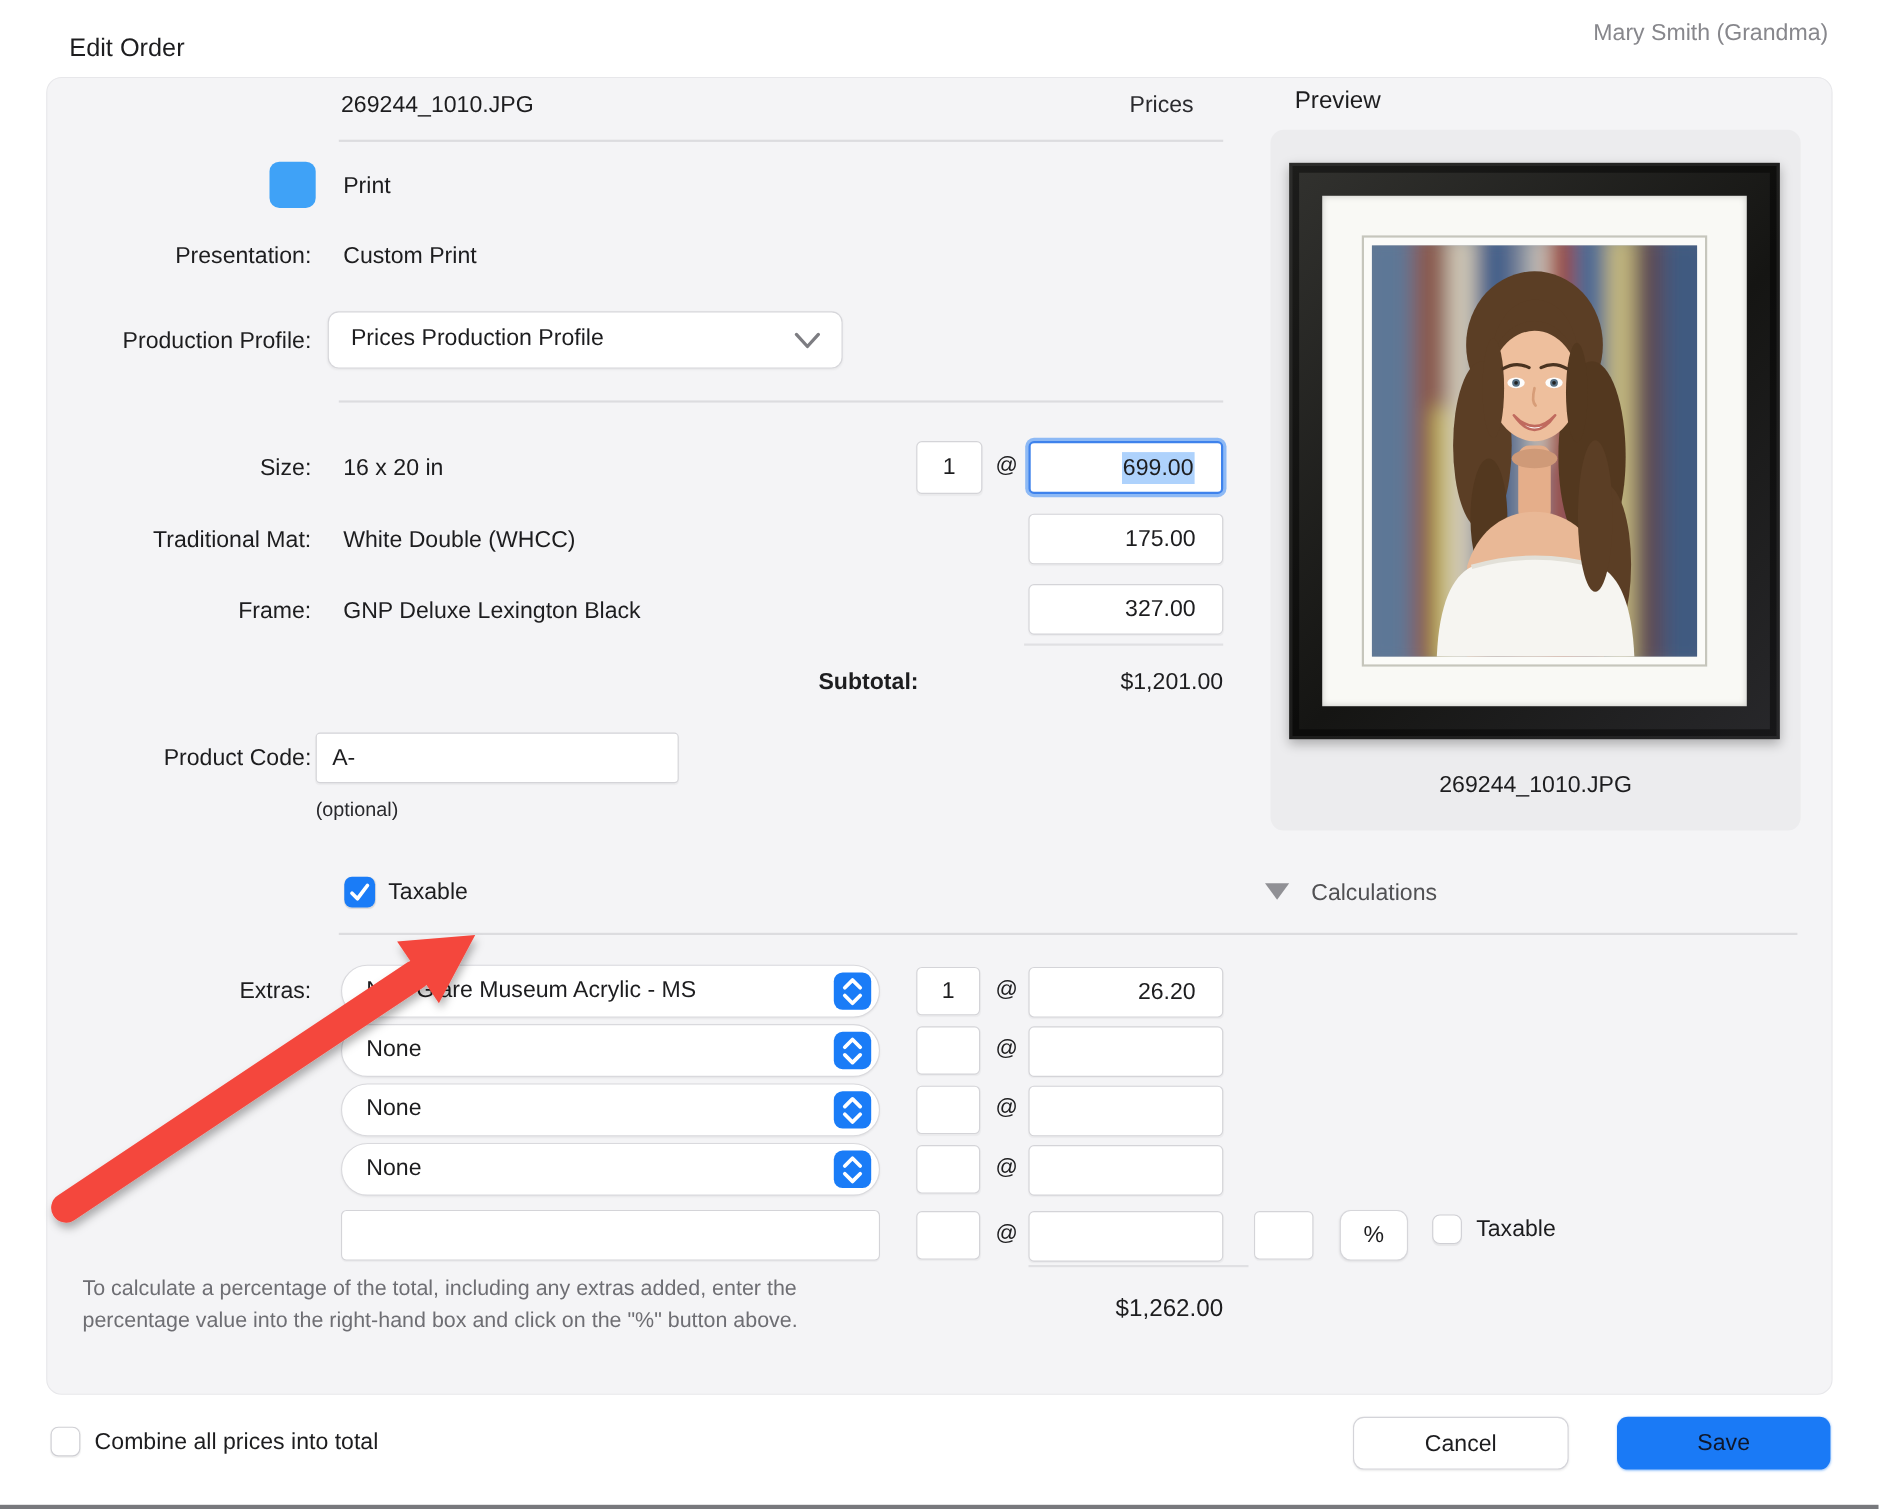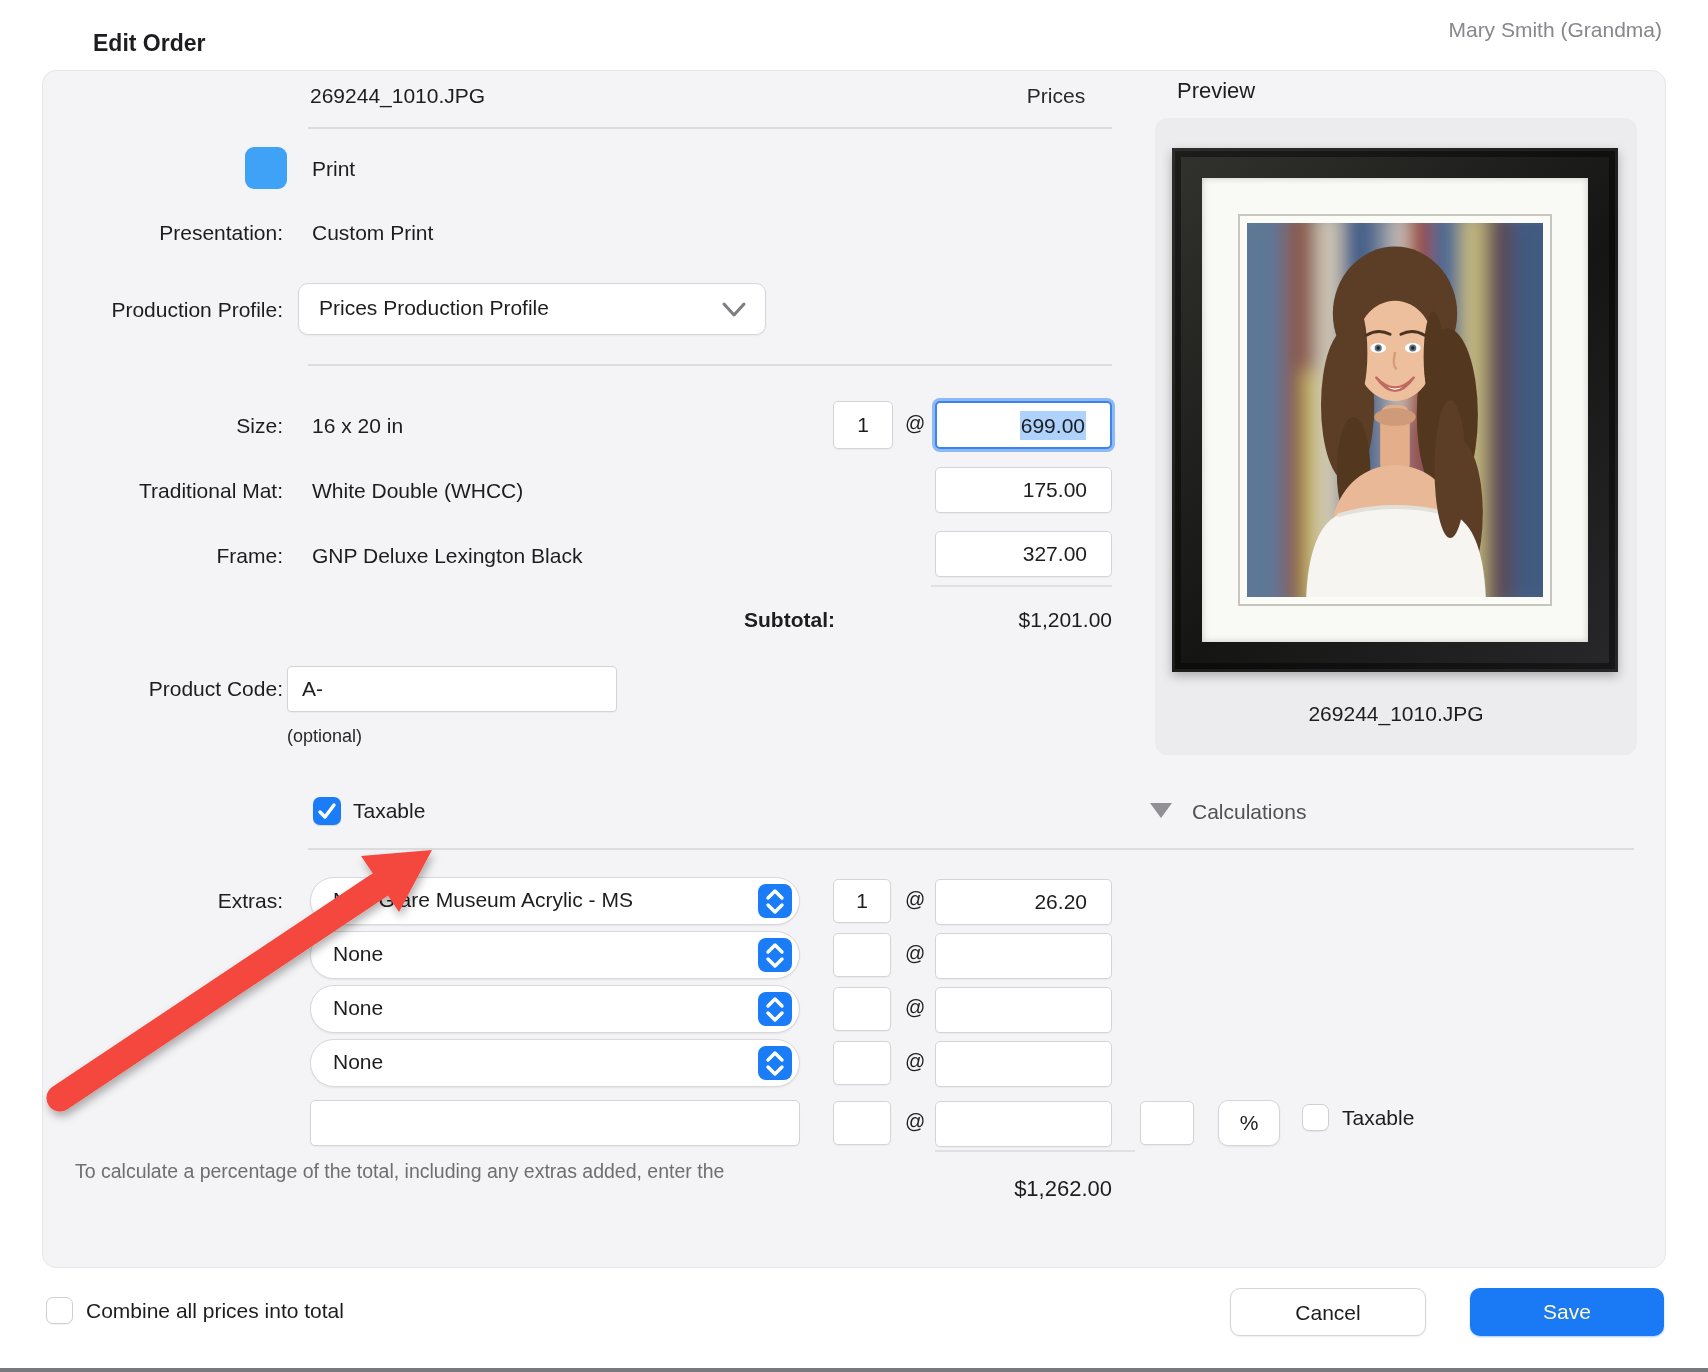--- a/index.html
+++ b/index.html
@@ -2,21 +2,21 @@
 <html><head>
 <meta charset="utf-8">
 <style>
   html,body{margin:0;padding:0;background:#fff;}
   #canvas{position:relative;width:1708px;height:1372px;background:#ffffff;
     font-family:"Liberation Sans",sans-serif;color:#1d1d1f;overflow:hidden;}
   .abs{position:absolute;}
   .lbl{position:absolute;left:40px;width:243px;text-align:right;font-size:21px;line-height:26px;color:#1d1d1f;}
   .val{position:absolute;font-size:21px;line-height:26px;color:#1d1d1f;}
 
-  .window-title{left:63px;top:30px;font-size:23px;font-weight:700;margin-left:30px;}
+  .window-title{left:63px;top:30px;font-size:23px;font-weight:400;}
   .customer{right:46px;top:18px;font-size:21px;color:#87878c;}
 
   .panel{left:42px;top:70px;width:1624px;height:1198px;background:#f4f4f6;
     border:1px solid #e7e7ea;border-radius:14px;box-sizing:border-box;}
 
   .filename{left:310px;top:84px;font-size:21px;}
   .prices-hdr{left:1000px;top:84px;width:112px;text-align:center;font-size:21px;color:#2a2a2e;}
   .divider{position:absolute;height:2px;background:#dcdcdf;}
   .div-file{left:308px;top:127px;width:804px;}
   .div-prod{left:308px;top:364px;width:804px;}
@@ -66,21 +66,21 @@
     text-align:center;line-height:44px;font-size:21px;box-sizing:border-box;box-shadow:0 1px 2px rgba(0,0,0,.07);cursor:default;}
 
   .help{left:75px;font-size:19.5px;color:#6e6e73;}
   .total-val{left:935px;top:1176px;width:177px;text-align:right;font-size:22px;}
 
   .combine-box{left:46px;top:1297px;width:27px;height:27px;}
   .combine-lbl{left:86px;top:1299px;font-size:21px;}
   .btn{position:absolute;top:1288px;height:48px;border-radius:10px;text-align:center;line-height:48px;
     font-size:21px;box-sizing:border-box;}
   .btn-cancel{left:1230px;width:196px;background:#fff;border:1px solid #d4d4d9;box-shadow:0 1px 2px rgba(0,0,0,.08);}
-  .btn-save{left:1470px;width:194px;background:#1a7af6;color:#fef9c3;box-shadow:0 1px 2px rgba(26,122,246,.4);}
+  .btn-save{left:1470px;width:194px;background:#1a7af6;color:#0f172a;box-shadow:0 1px 2px rgba(26,122,246,.4);}
 
   .preview-title{left:1177px;top:78px;font-size:22px;}
   .preview-card{left:1155px;top:118px;width:482px;height:637px;background:#ececee;border-radius:12px;}
   .pframe{left:1172px;top:148px;width:446px;height:524px;box-sizing:border-box;padding:30px;
     background:linear-gradient(135deg,#32322f,#151513 55%,#28282b);
     box-shadow:0 4px 10px rgba(0,0,0,.28), inset 0 0 0 3px rgba(255,255,255,.07), inset 0 0 0 9px rgba(0,0,0,.42);}
   .pmat{width:100%;height:100%;box-sizing:border-box;background:#f9f9f5;padding:36px;box-shadow:inset 0 0 7px rgba(0,0,0,.2);}
   .pinner{width:100%;height:100%;box-sizing:border-box;border:2px solid #c6c6bc;padding:7px;background:#fbfbf8;}
   .photo{width:100%;height:100%;overflow:hidden;}
   .caption{left:1155px;top:702px;width:482px;text-align:center;font-size:21px;}
@@ -214,20 +214,21 @@
   <div class="at" style="left:905px;top:1110px;">@</div>
   <div class="field price h44" style="left:935px;top:1101px;"></div>
   <div class="field pct-box"></div>
   <div class="abs pct-btn">%</div>
   <div class="checkbox off" style="left:1302px;top:1104px;width:27px;height:27px;"></div>
   <div class="val" style="left:1342px;top:1105px;">Taxable</div>
 
   <div class="divider div-total"></div>
 
   <div class="abs help" style="top:1160px;">To calculate a percentage of the total, including any extras added, enter the</div>
+  <div class="abs help" style="top:1189px;">percentage value into the right-hand box and click on the "%" button above.</div>
   <div class="abs total-val">$1,262.00</div>
 
   <div class="abs preview-title">Preview</div>
   <div class="abs preview-card"></div>
   <div class="abs pframe">
     <div class="pmat">
       <div class="pinner">
         <div class="photo">
           <svg viewBox="0 0 300 380" width="100%" height="100%" preserveAspectRatio="none">
             <defs>

